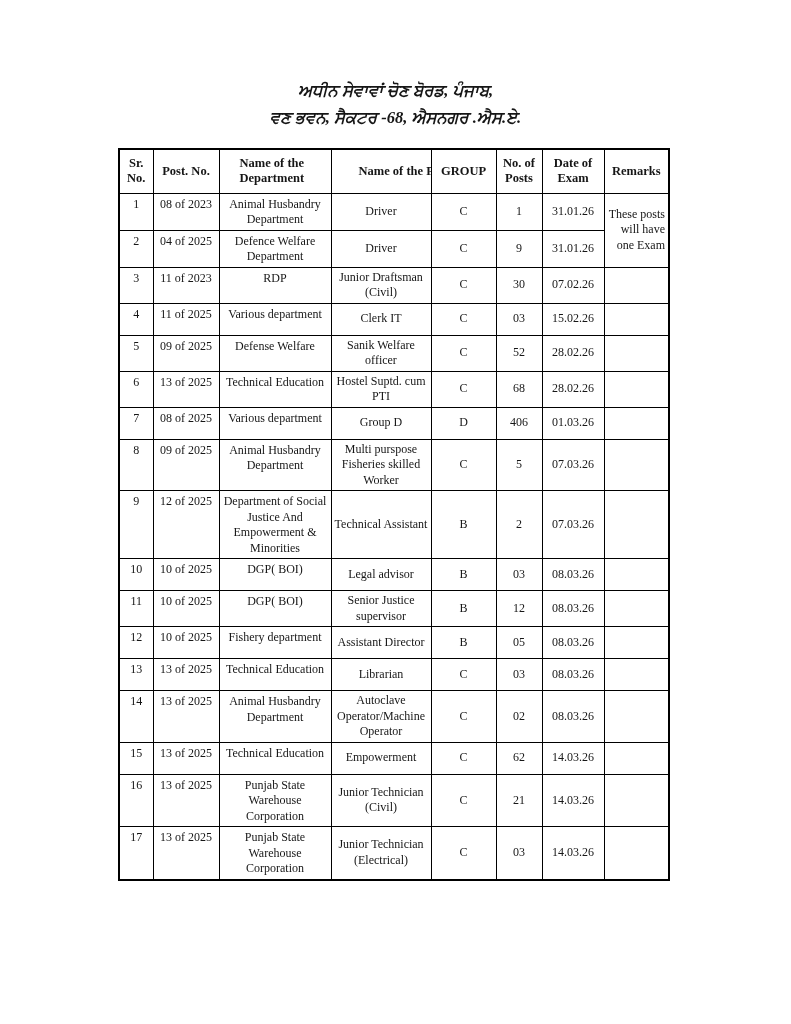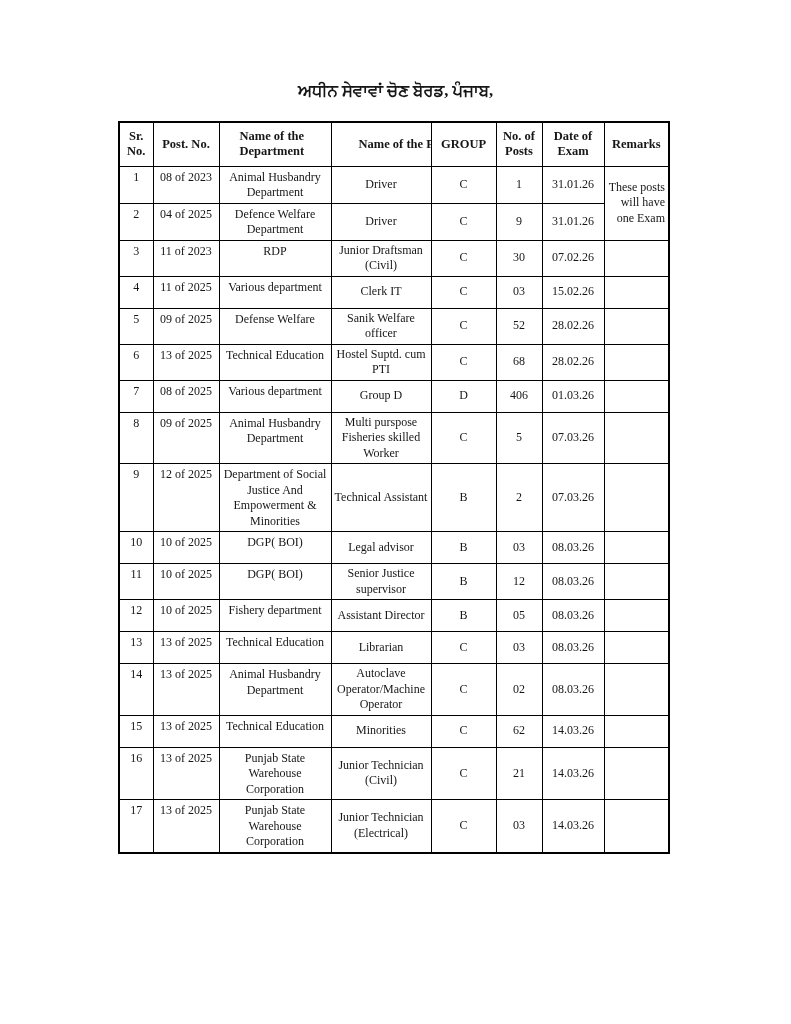--- a/index.html
+++ b/index.html
@@ -17,20 +17,21 @@
     height: 1024px;
     background: #ffffff;
     overflow: hidden;
   }
   .doc-title {
     padding-top: 77px;
     text-align: center;
     font-weight: 700;
     font-size: 16.5px;
     line-height: 27px;
+    font-style: italic;
   }
   .intro {
     margin: 20px 108px 0 112px;
     font-size: 15.5px;
     line-height: 26px;
     text-align: justify;
     text-indent: 47px;
   }
   table.schedule {
     border-collapse: collapse;
@@ -69,20 +70,21 @@
   }
   .schedule td.c-remarks { text-align: right; vertical-align: middle; }
 </style>
 </head>
 <body>
 
 <div class="page">
 
   <div class="doc-title">
     <div class="title-line">ਅਧੀਨ ਸੇਵਾਵਾਂ ਚੋਣ ਬੋਰਡ, ਪੰਜਾਬ,</div>
+    <div class="title-line">ਵਣ ਭਵਨ, ਸੈਕਟਰ -68, ਐਸਨਗਰ .ਐਸ.ਏ.</div>
   </div>
 
 
   <table class="schedule">
     <colgroup>
       <col style="width:34px">
       <col style="width:66px">
       <col style="width:112px">
       <col style="width:100px">
       <col style="width:65px">
@@ -239,21 +241,21 @@
           <td class="c-post">Autoclave Operator/Machine Operator</td>
           <td class="c-group">C</td>
           <td class="c-posts">02</td>
           <td class="c-date">08.03.26</td>
           <td class="c-remarks"></td>
         </tr>
         <tr>
           <td class="c-sr">15</td>
           <td class="c-advt">13 of 2025</td>
           <td class="c-dept">Technical Education</td>
-          <td class="c-post">Minorities</td>
+          <td class="c-post">Empowerment</td>
           <td class="c-group">C</td>
           <td class="c-posts">62</td>
           <td class="c-date">14.03.26</td>
           <td class="c-remarks"></td>
         </tr>
         <tr>
           <td class="c-sr">16</td>
           <td class="c-advt">13 of 2025</td>
           <td class="c-dept">Punjab State Warehouse Corporation</td>
           <td class="c-post">Junior Technician (Civil)</td>

